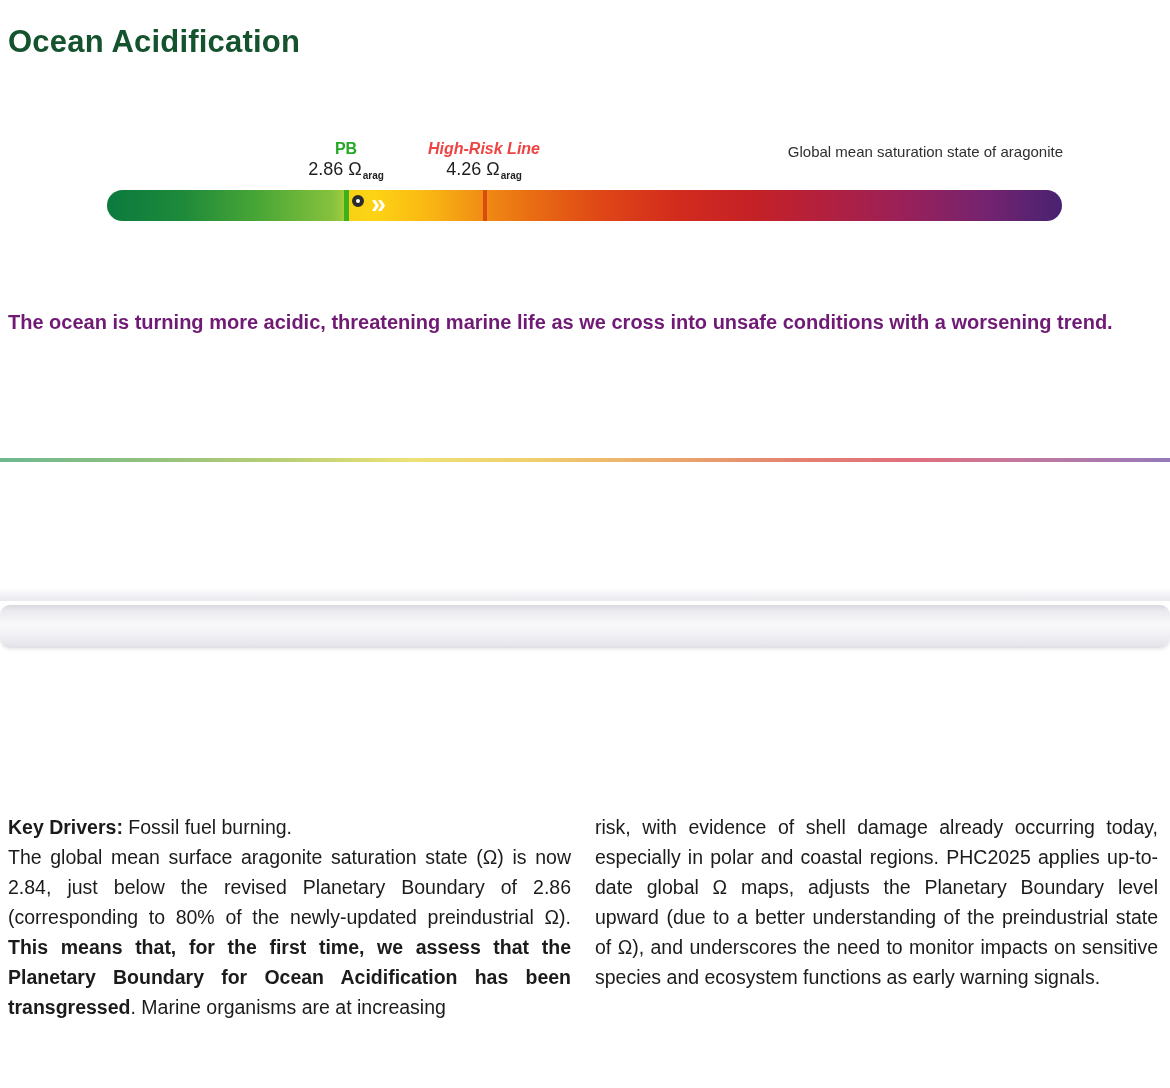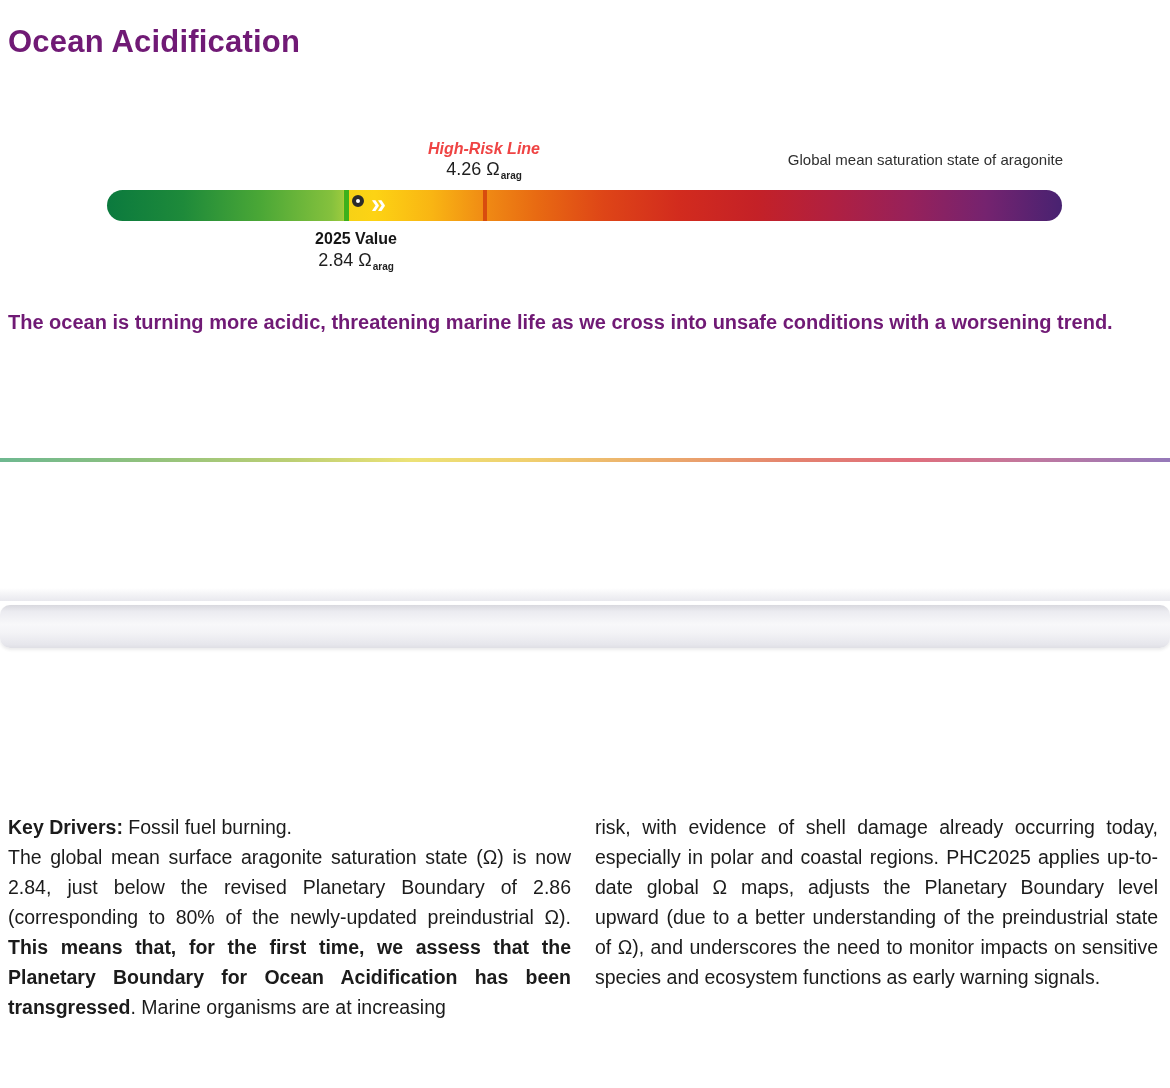--- a/index.html
+++ b/index.html
@@ -11,21 +11,21 @@
     background: #ffffff;
     font-family: "Liberation Sans", sans-serif;
     overflow: hidden;
   }
   .page-title {
     position: absolute;
     left: 8px; top: 24px;
     font-size: 31px;
     font-weight: 700;
     letter-spacing: 0.2px;
-    color: #701a75;
+    color: #14532d;
   }
   
   .gauge { position: absolute; left: 0; top: 0; width: 100%; height: 290px; }
   .pb-label-block {
     position: absolute; left: 246px; top: 139px; width: 200px;
     text-align: center;
   }
   .hr-label-block {
     position: absolute; left: 384px; top: 139px; width: 200px;
     text-align: center;
@@ -35,21 +35,21 @@
   .hr-label-block .marker-name { color: #ef4444; font-style: italic; }
   .marker-value { font-size: 18px; line-height: 22px; color: #1f1f1f; font-weight: 400; }
   .sub-unit {
     font-size: 10px; font-weight: 700;
     position: relative; top: 4px; margin-left: 1px;
   }
   .axis-label {
     position: absolute; right: 107px; top: 142px;
     text-align: right;
     font-size: 15px; line-height: 19px;
-    color: #2f2f2f; font-weight: 500; margin-top: 8px;
+    color: #2f2f2f; font-weight: 500;
   }
   .axis-label .ref { color: #6e6e6e; font-weight: 400; }
   .gauge-bar {
     position: absolute; left: 107px; top: 190px;
     width: 955px; height: 31px;
     border-radius: 16px;
     background: linear-gradient(90deg,
       #0b7a3e 0%, #1e8a3a 8%, #4aa736 16%, #85c13d 23.5%, #9bca3e 24.7%,
       #f6d116 25.1%, #fdd314 28%, #f9b513 34%, #f08b14 39.5%, #e86a12 45%,
       #de4517 52%, #d22b1e 60%, #c42127 68%, #b02041 76%, #97215a 84%,
@@ -132,41 +132,41 @@
 </style>
 </head>
 <body>
 
 <div class="page">
 
   <h1 class="page-title">Ocean Acidification</h1>
 
   <div class="gauge">
 
+    <div class="pb-label-block">
+      <div class="marker-name">PB</div>
+      <div class="marker-value"><span>2.86</span> <span>Ω</span><span class="sub-unit">arag</span></div>
+    </div>
 
     <div class="hr-label-block">
       <div class="marker-name">High-Risk Line</div>
       <div class="marker-value"><span>4.26</span> <span>Ω</span><span class="sub-unit">arag</span></div>
     </div>
 
     <div class="axis-label">
       <div>Global mean saturation state of aragonite</div>
     </div>
 
     <div class="gauge-bar">
       <div class="pb-tick"></div>
       <div class="hr-tick"></div>
       <div class="current-marker"></div>
       <div class="trend-chevron">»</div>
     </div>
 
-    <div class="value-block">
-      <div class="value-title">2025 Value</div>
-      <div class="marker-value"><span>2.84</span> <span>Ω</span><span class="sub-unit">arag</span></div>
-    </div>
 
   </div>
 
   <p class="summary">The ocean is turning more acidic, threatening marine life as we cross into unsafe conditions with a worsening trend.</p>
 
   <div class="rainbow-divider"></div>
 
 
   <div class="page-break-shadow"></div>
   <div class="gray-bar"></div>

